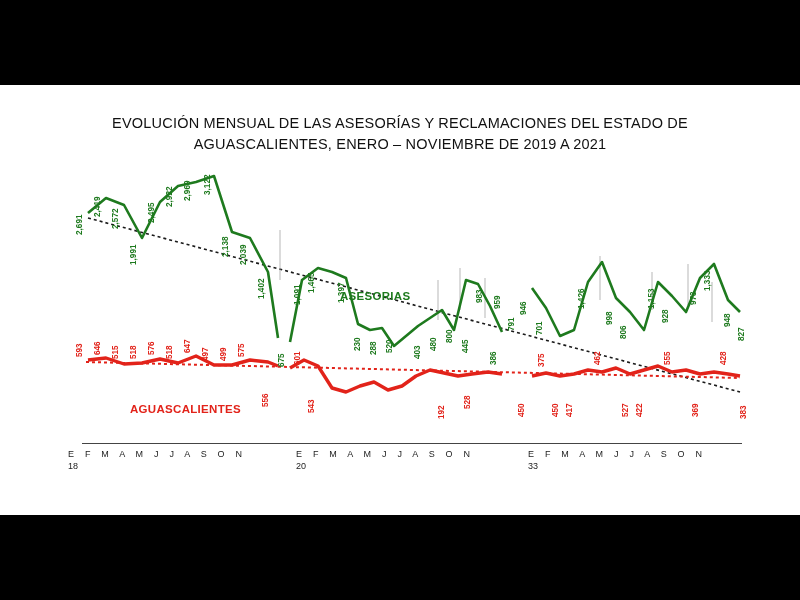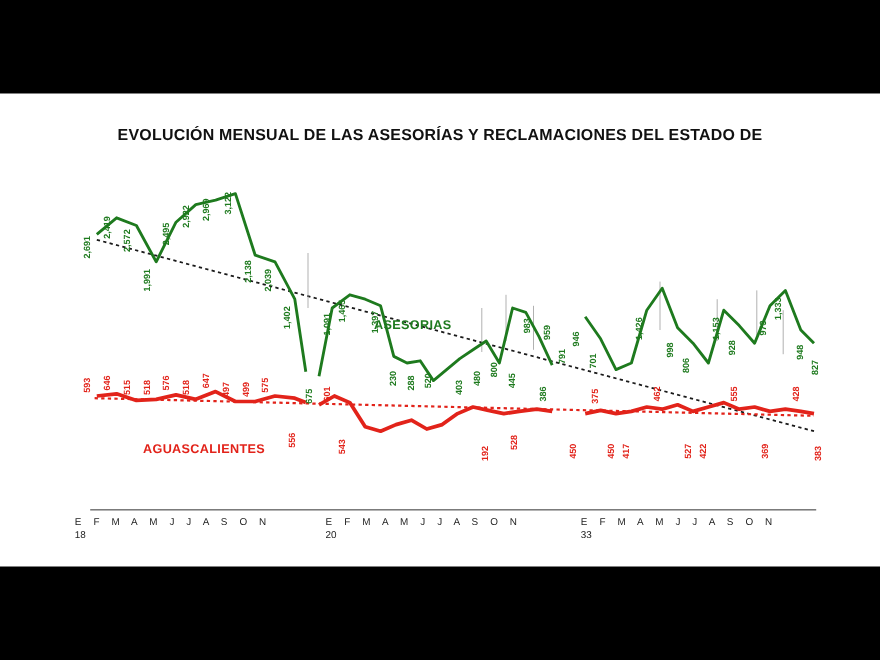--- a/index.html
+++ b/index.html
@@ -6,58 +6,59 @@
   body{
     width:800px;height:600px;background:#000;
     font-family:"Liberation Sans", sans-serif;
     overflow:hidden;
   }
   #slide{
     position:absolute;left:0;top:85px;width:800px;height:430px;background:#ffffff;
   }
   #title{
     position:absolute;left:0;top:28px;width:800px;text-align:center;
-    font-size:14.5px;font-weight:bold;color:#111;letter-spacing:.2px;line-height:1.45;
+    font-size:14.5px;font-weight:normal;color:#111;letter-spacing:.2px;line-height:1.45;
   }
   #title .l2{display:block;}
   #plot{
     position:absolute;left:40px;top:75px;width:720px;height:290px;
   }
   svg{display:block;}
   .lbl{
     position:absolute;font-size:8.2px;font-weight:bold;white-space:nowrap;
     transform-origin:left bottom;
   }
   .lbl.green{color:#1e7a1e;}
   .lbl.red{color:#e2231a;}
   .rot{transform:rotate(-90deg);}
   .serieslabel{
     position:absolute;font-size:11.5px;font-weight:bold;letter-spacing:.3px;
   }
   #lbl-ases{color:#1e7a1e;left:300px;top:130px;}
   #lbl-recl{color:#e2231a;left:90px;top:243px;}
   #axis{
-    position:absolute;left:40px;top:364px;width:720px;height:40px;margin-top:20px;
+    position:absolute;left:40px;top:364px;width:720px;height:40px;
   }
   .axgroup{position:absolute;top:0;}
   .axmonths{
     font-size:9px;color:#222;letter-spacing:4.2px;font-weight:normal;
   }
   .axyear{font-size:9px;color:#222;margin-top:2px;}
   .axline{
     position:absolute;left:42px;top:-6px;width:660px;height:1px;background:#444;
   }
 </style>
 </head>
 <body>
 
 <div id="slide">
 
   <div id="title">
     <span>EVOLUCIÓN MENSUAL DE LAS ASESORÍAS Y RECLAMACIONES DEL ESTADO DE</span>
+    <span class="l2">AGUASCALIENTES, ENERO – NOVIEMBRE DE 2019 A 2021</span>
   </div>
 
   <div id="plot">
     <svg width="720" height="290" viewBox="0 0 720 290">
 
       <line x1="48" y1="58" x2="700" y2="232" stroke="#1a1a1a" stroke-width="1.6" stroke-dasharray="3,3"></line>
 
       <line x1="46" y1="202" x2="700" y2="218" stroke="#e2231a" stroke-width="2" stroke-dasharray="3,3"></line>
 
       <g stroke="#9a9a9a" stroke-width="0.7">

